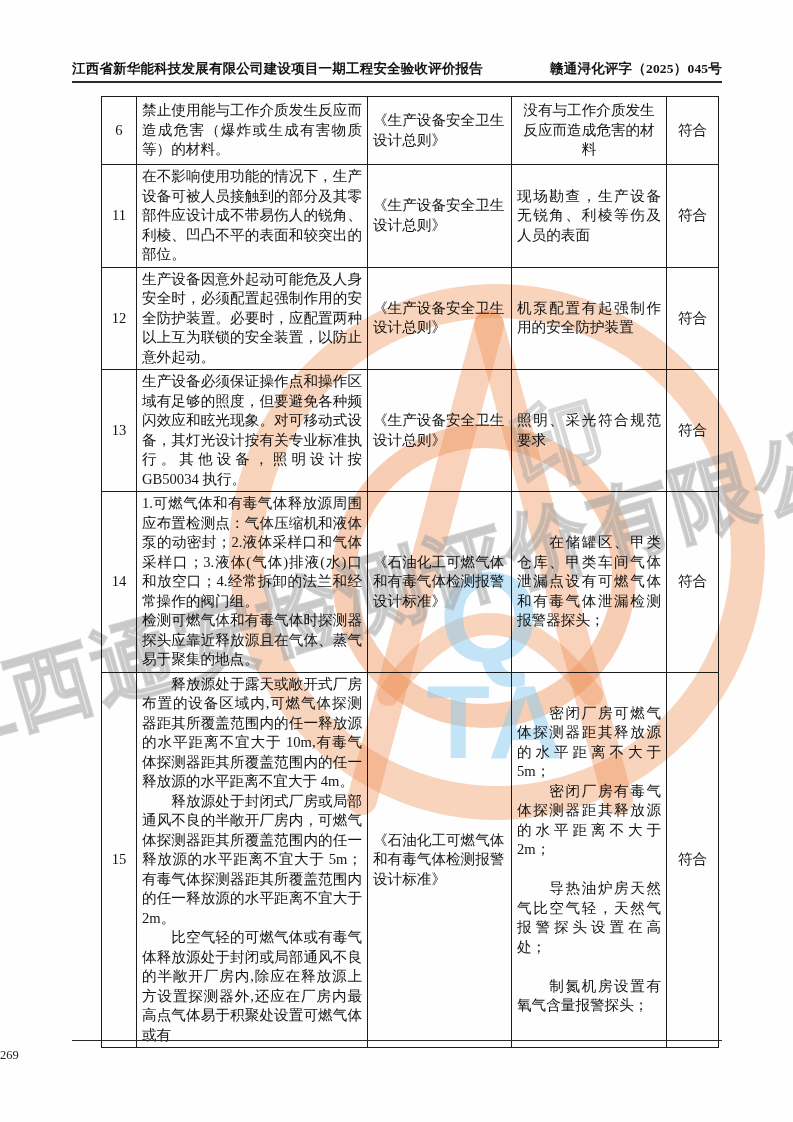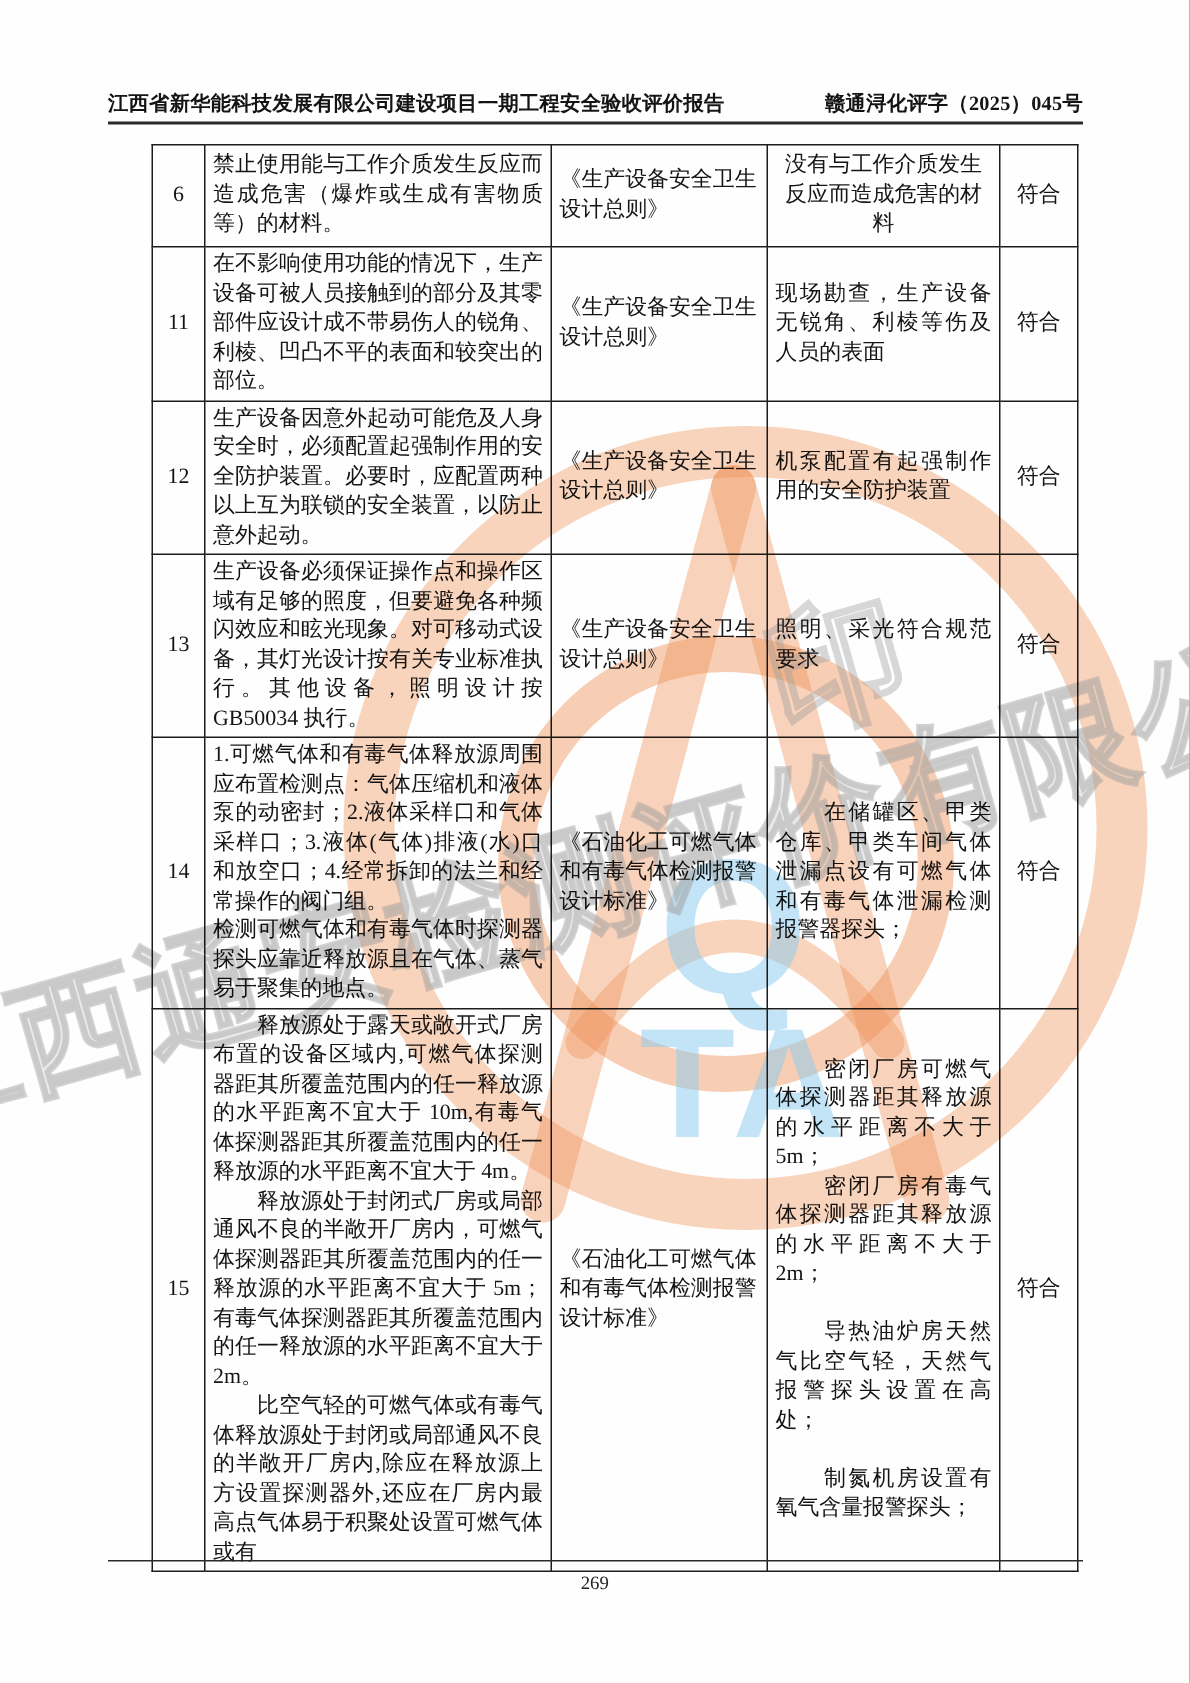--- a/index.html
+++ b/index.html
@@ -15,21 +15,21 @@
   
   .hdr{
     position:absolute;left:72px;right:71px;top:52px;height:26px;
     border-bottom:2px solid #2a2a2a;
     display:flex;justify-content:space-between;align-items:flex-end;
     font-size:13.5px;font-weight:bold;letter-spacing:.2px;
     padding-bottom:3px;
   }
   
   .ftr-line{position:absolute;left:72px;right:71px;top:1040px;border-top:1.5px solid #2a2a2a;}
-  .ftr-num{position:absolute;left:0;right:0;top:1048px;text-align:center;font-size:12.5px;color:#222;}
+  .ftr-num{position:absolute;left:0;right:0;top:1048px;font-size:12.5px;color:#222;}
   
   table.main{
     position:absolute;left:101px;top:96px;
     width:617px;border-collapse:collapse;table-layout:fixed;
   }
   table.main td{
     border:1.6px solid #1c1c1c;
     padding:2px 5px;
     font-size:14.6px;line-height:19.5px;
     vertical-align:middle;

